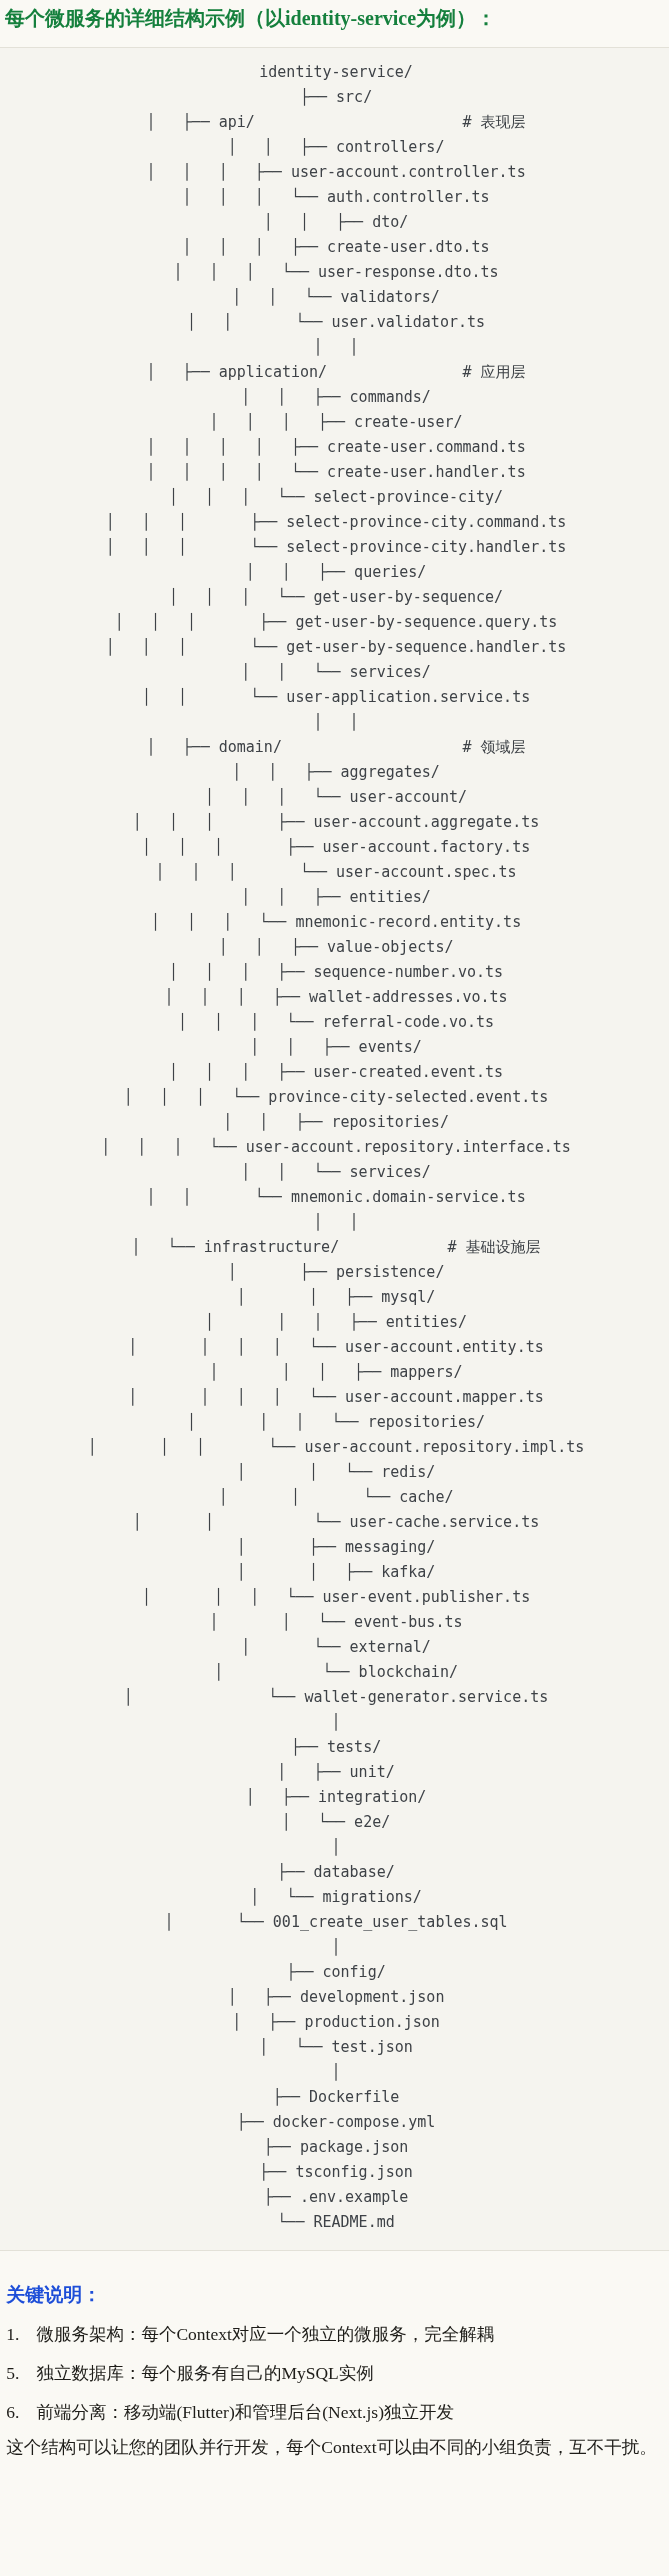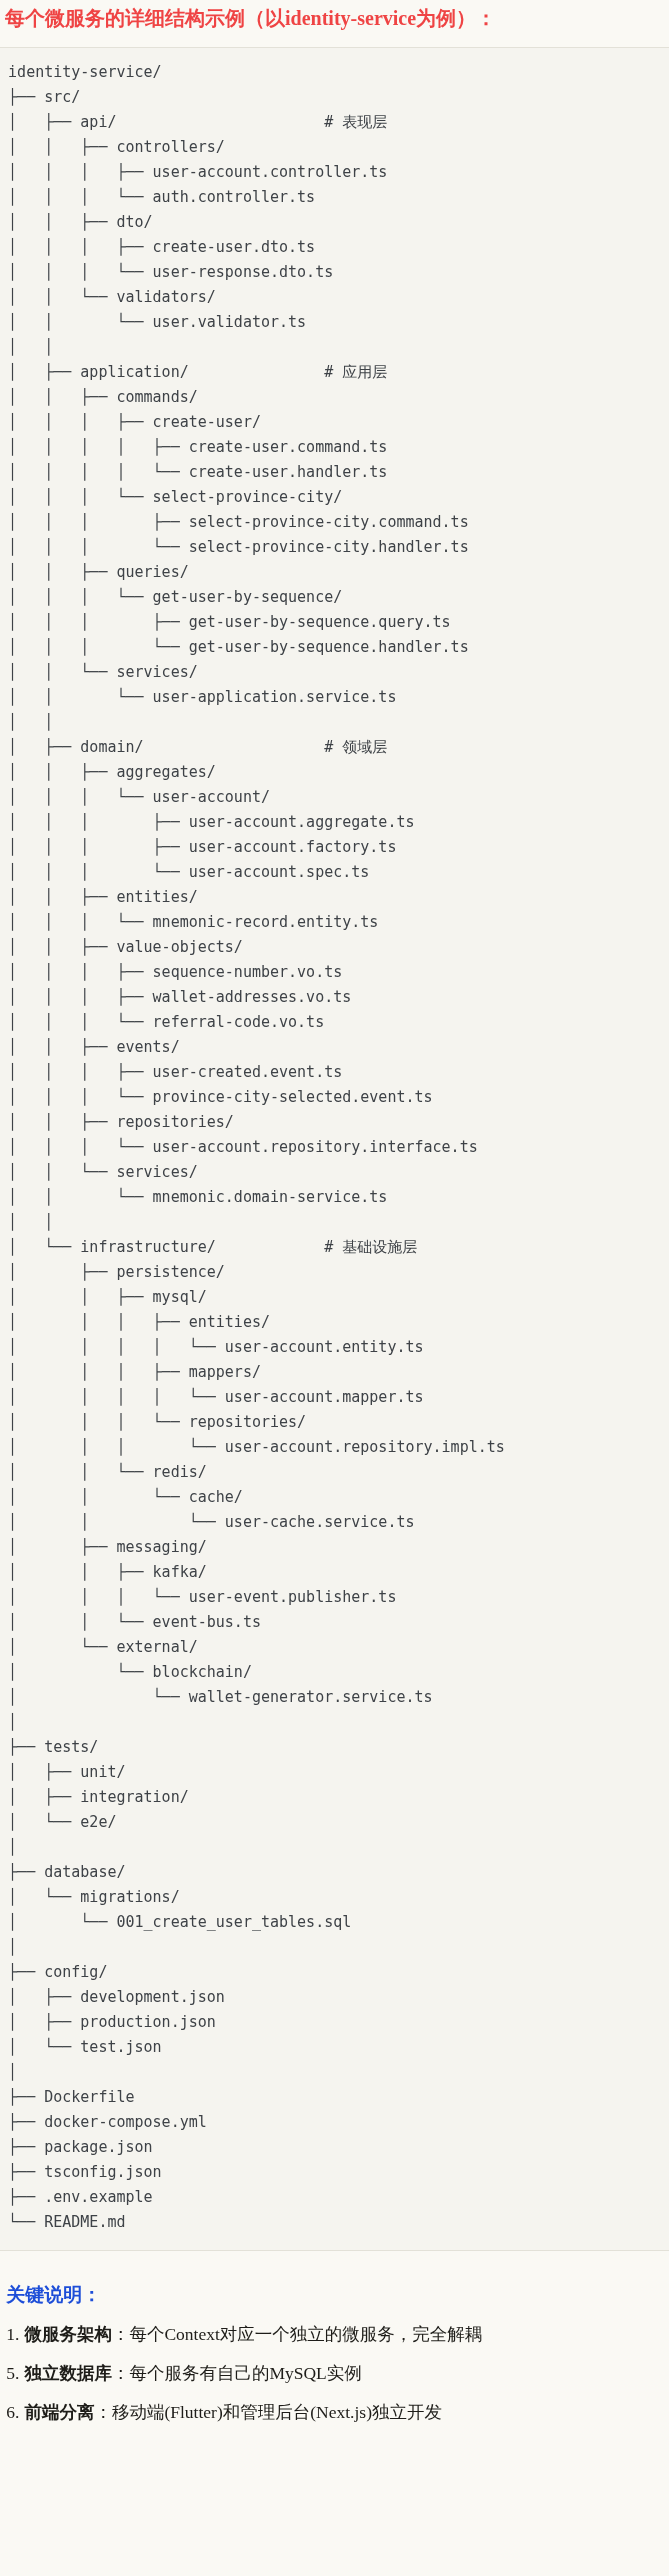--- a/index.html
+++ b/index.html
@@ -14,30 +14,31 @@
   .page {
     width: 669px;
     min-height: 2576px;
     position: relative;
   }
   .title {
     font-size: 20px;
     font-weight: bold;
     line-height: 27.5px;
     margin: 5px 5px 0 5px;
-    color: #ef4444;
+    color: #15803d;
   }
   .code-block {
     margin-top: 14.4px;
     background: #F5F4EF;
     border-top: 0.6px solid #E3E1D8;
     border-bottom: 0.6px solid #E3E1D8;
     padding: 12.5px 5px 15px 8.1px;
     width: 669px;
     overflow: hidden;
+    text-align: center;
   }
   .code-block pre {
     margin: 0;
     font-family: "DejaVu Sans Mono", "Liberation Mono", monospace;
     font-size: 15px;
     line-height: 25px;
     color: #3E4247;
     white-space: pre;
   }
   .notes {
@@ -53,21 +54,22 @@
   .note-item {
     font-size: 17.5px;
     line-height: 25px;
     margin-top: 13.8px;
     white-space: nowrap;
   }
   .note-item .num {
     margin-right: 5px;
   }
   .note-item .term {
-    font-weight: bold;
+    font-weight: normal;
+    margin-left: 12px;
   }
   .footer-note {
     font-size: 17.5px;
     line-height: 25px;
     margin-top: 10px;
     white-space: nowrap;
   }
 </style>
 </head>
 <body>
@@ -172,16 +174,17 @@
     <div class="note-item">
       <span class="num">1.</span><span class="term">微服务架构</span><span class="rest">：每个Context对应一个独立的微服务，完全解耦</span>
     </div>
     <div class="note-item">
       <span class="num">5.</span><span class="term">独立数据库</span><span class="rest">：每个服务有自己的MySQL实例</span>
     </div>
     <div class="note-item">
       <span class="num">6.</span><span class="term">前端分离</span><span class="rest">：移动端(Flutter)和管理后台(Next.js)独立开发</span>
     </div>
 
+    <div class="footer-note">这个结构可以让您的团队并行开发，每个Context可以由不同的小组负责，互不干扰。</div>
   </div>
 
 </div>
 
 
 </body></html>

